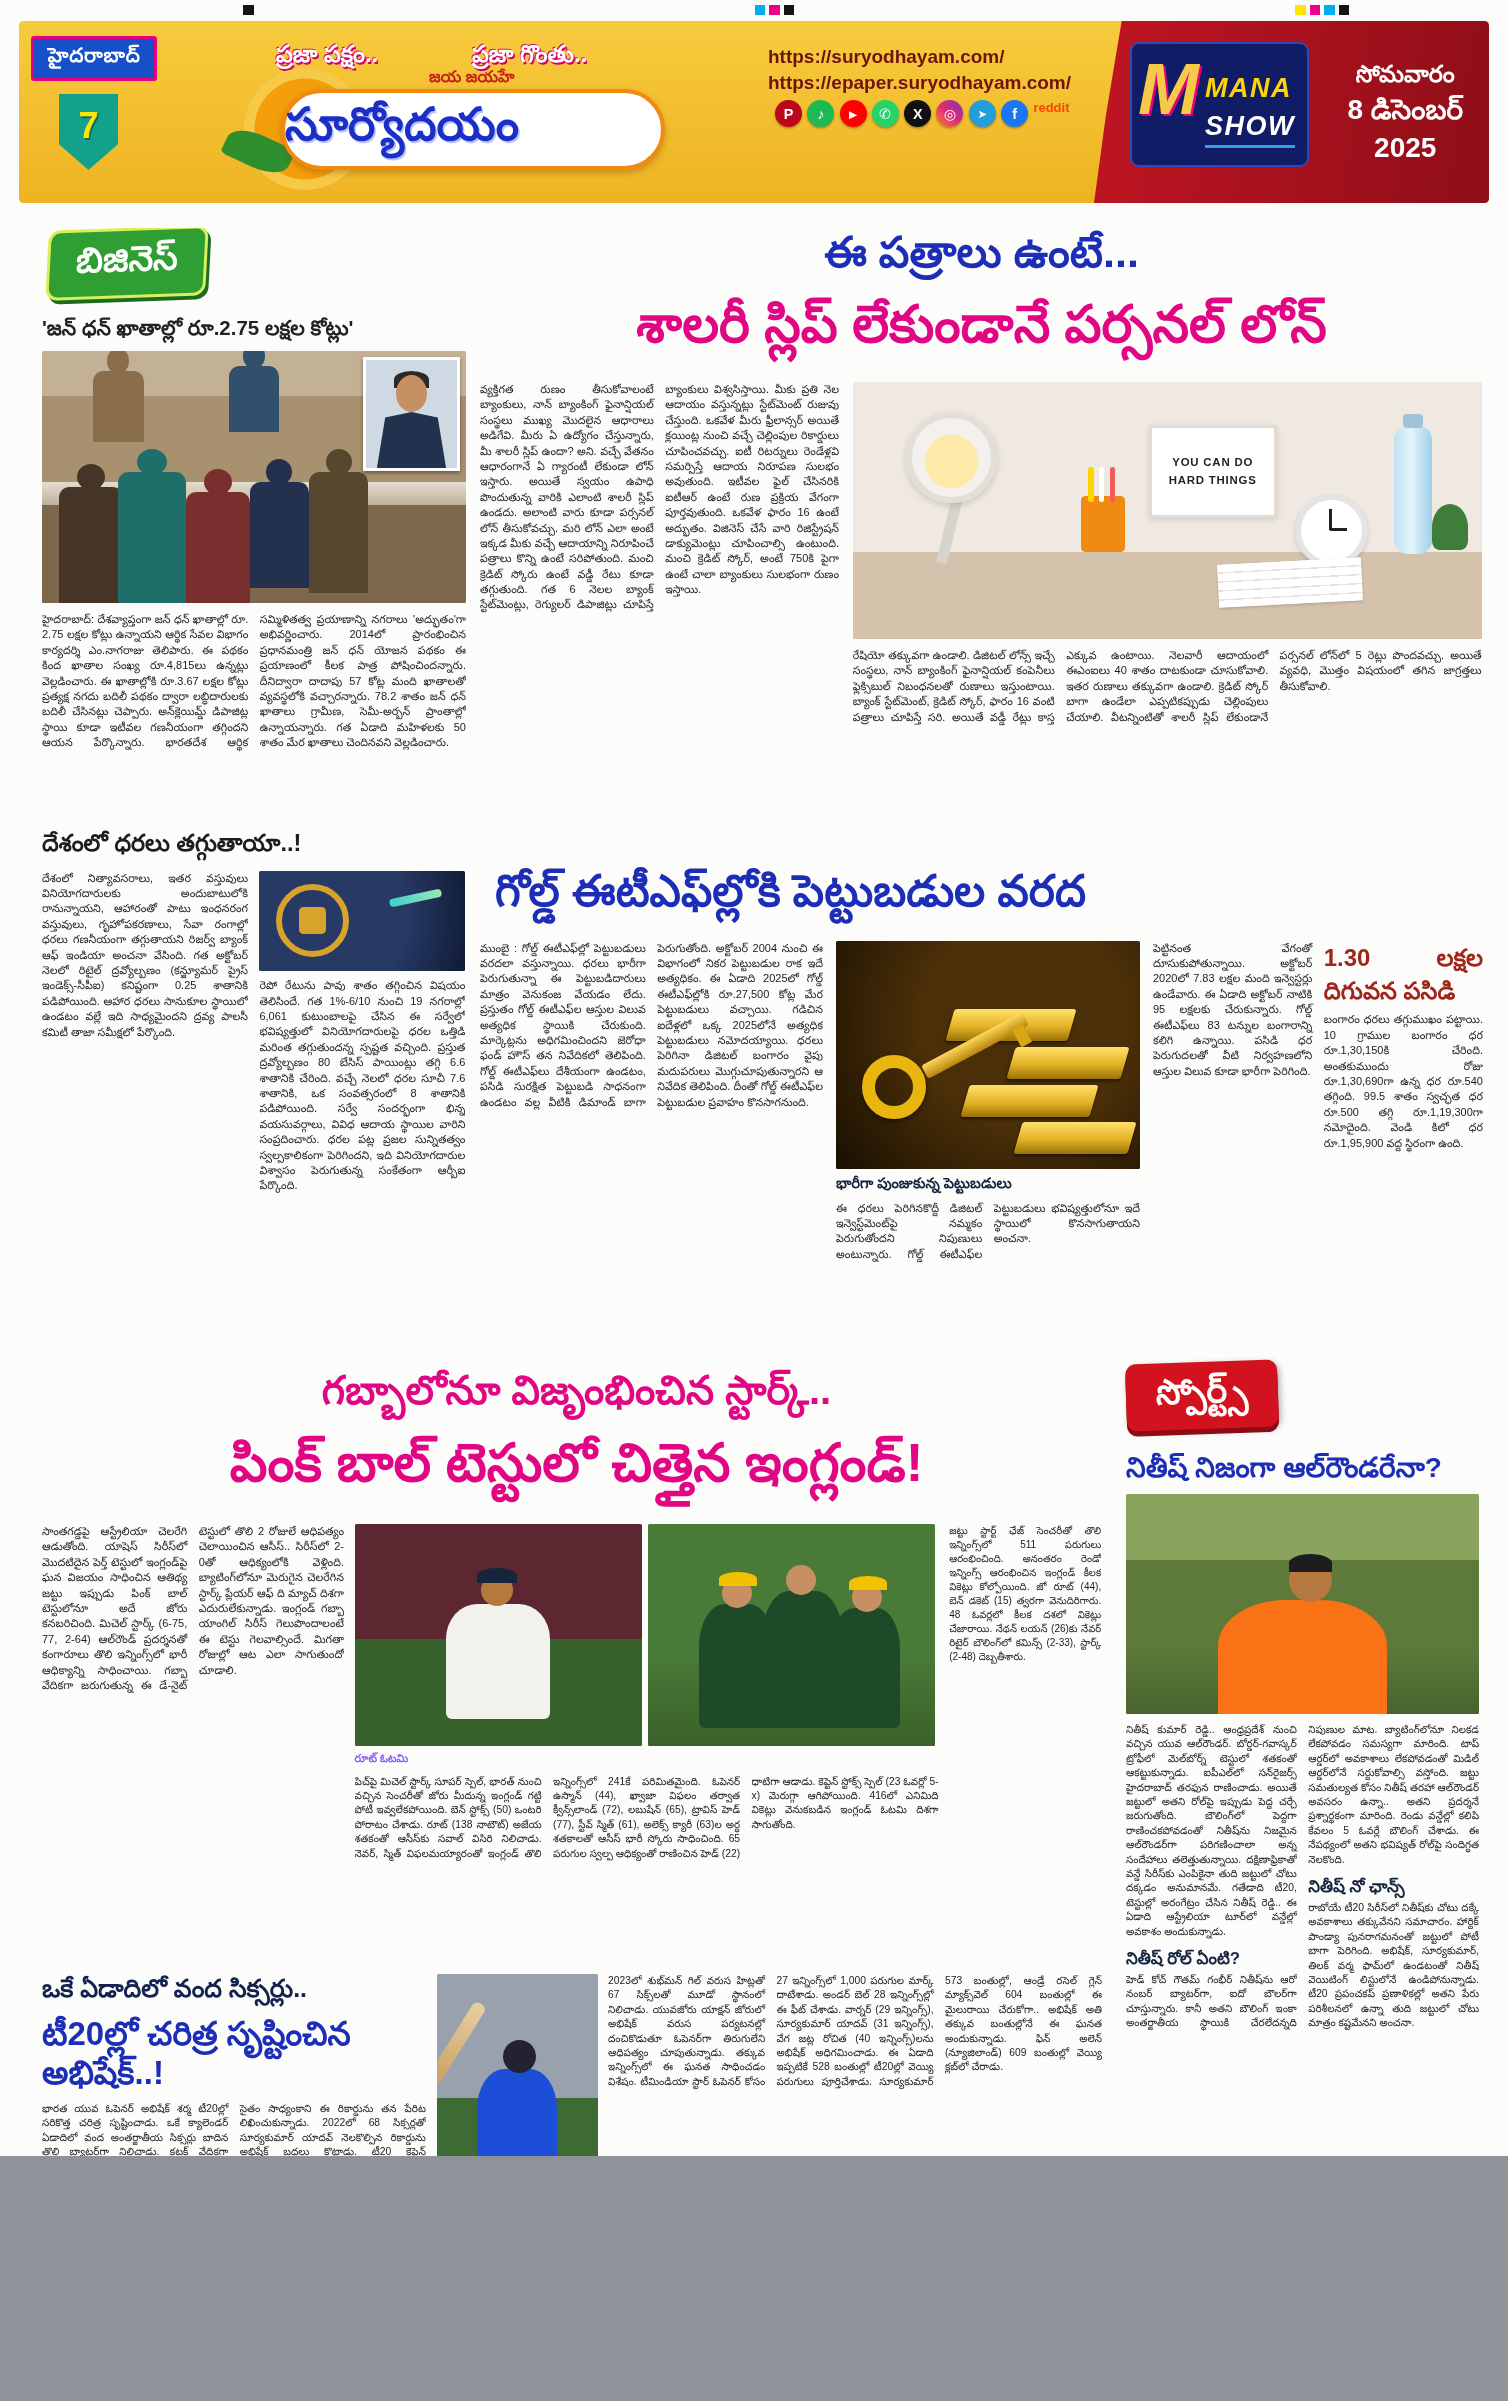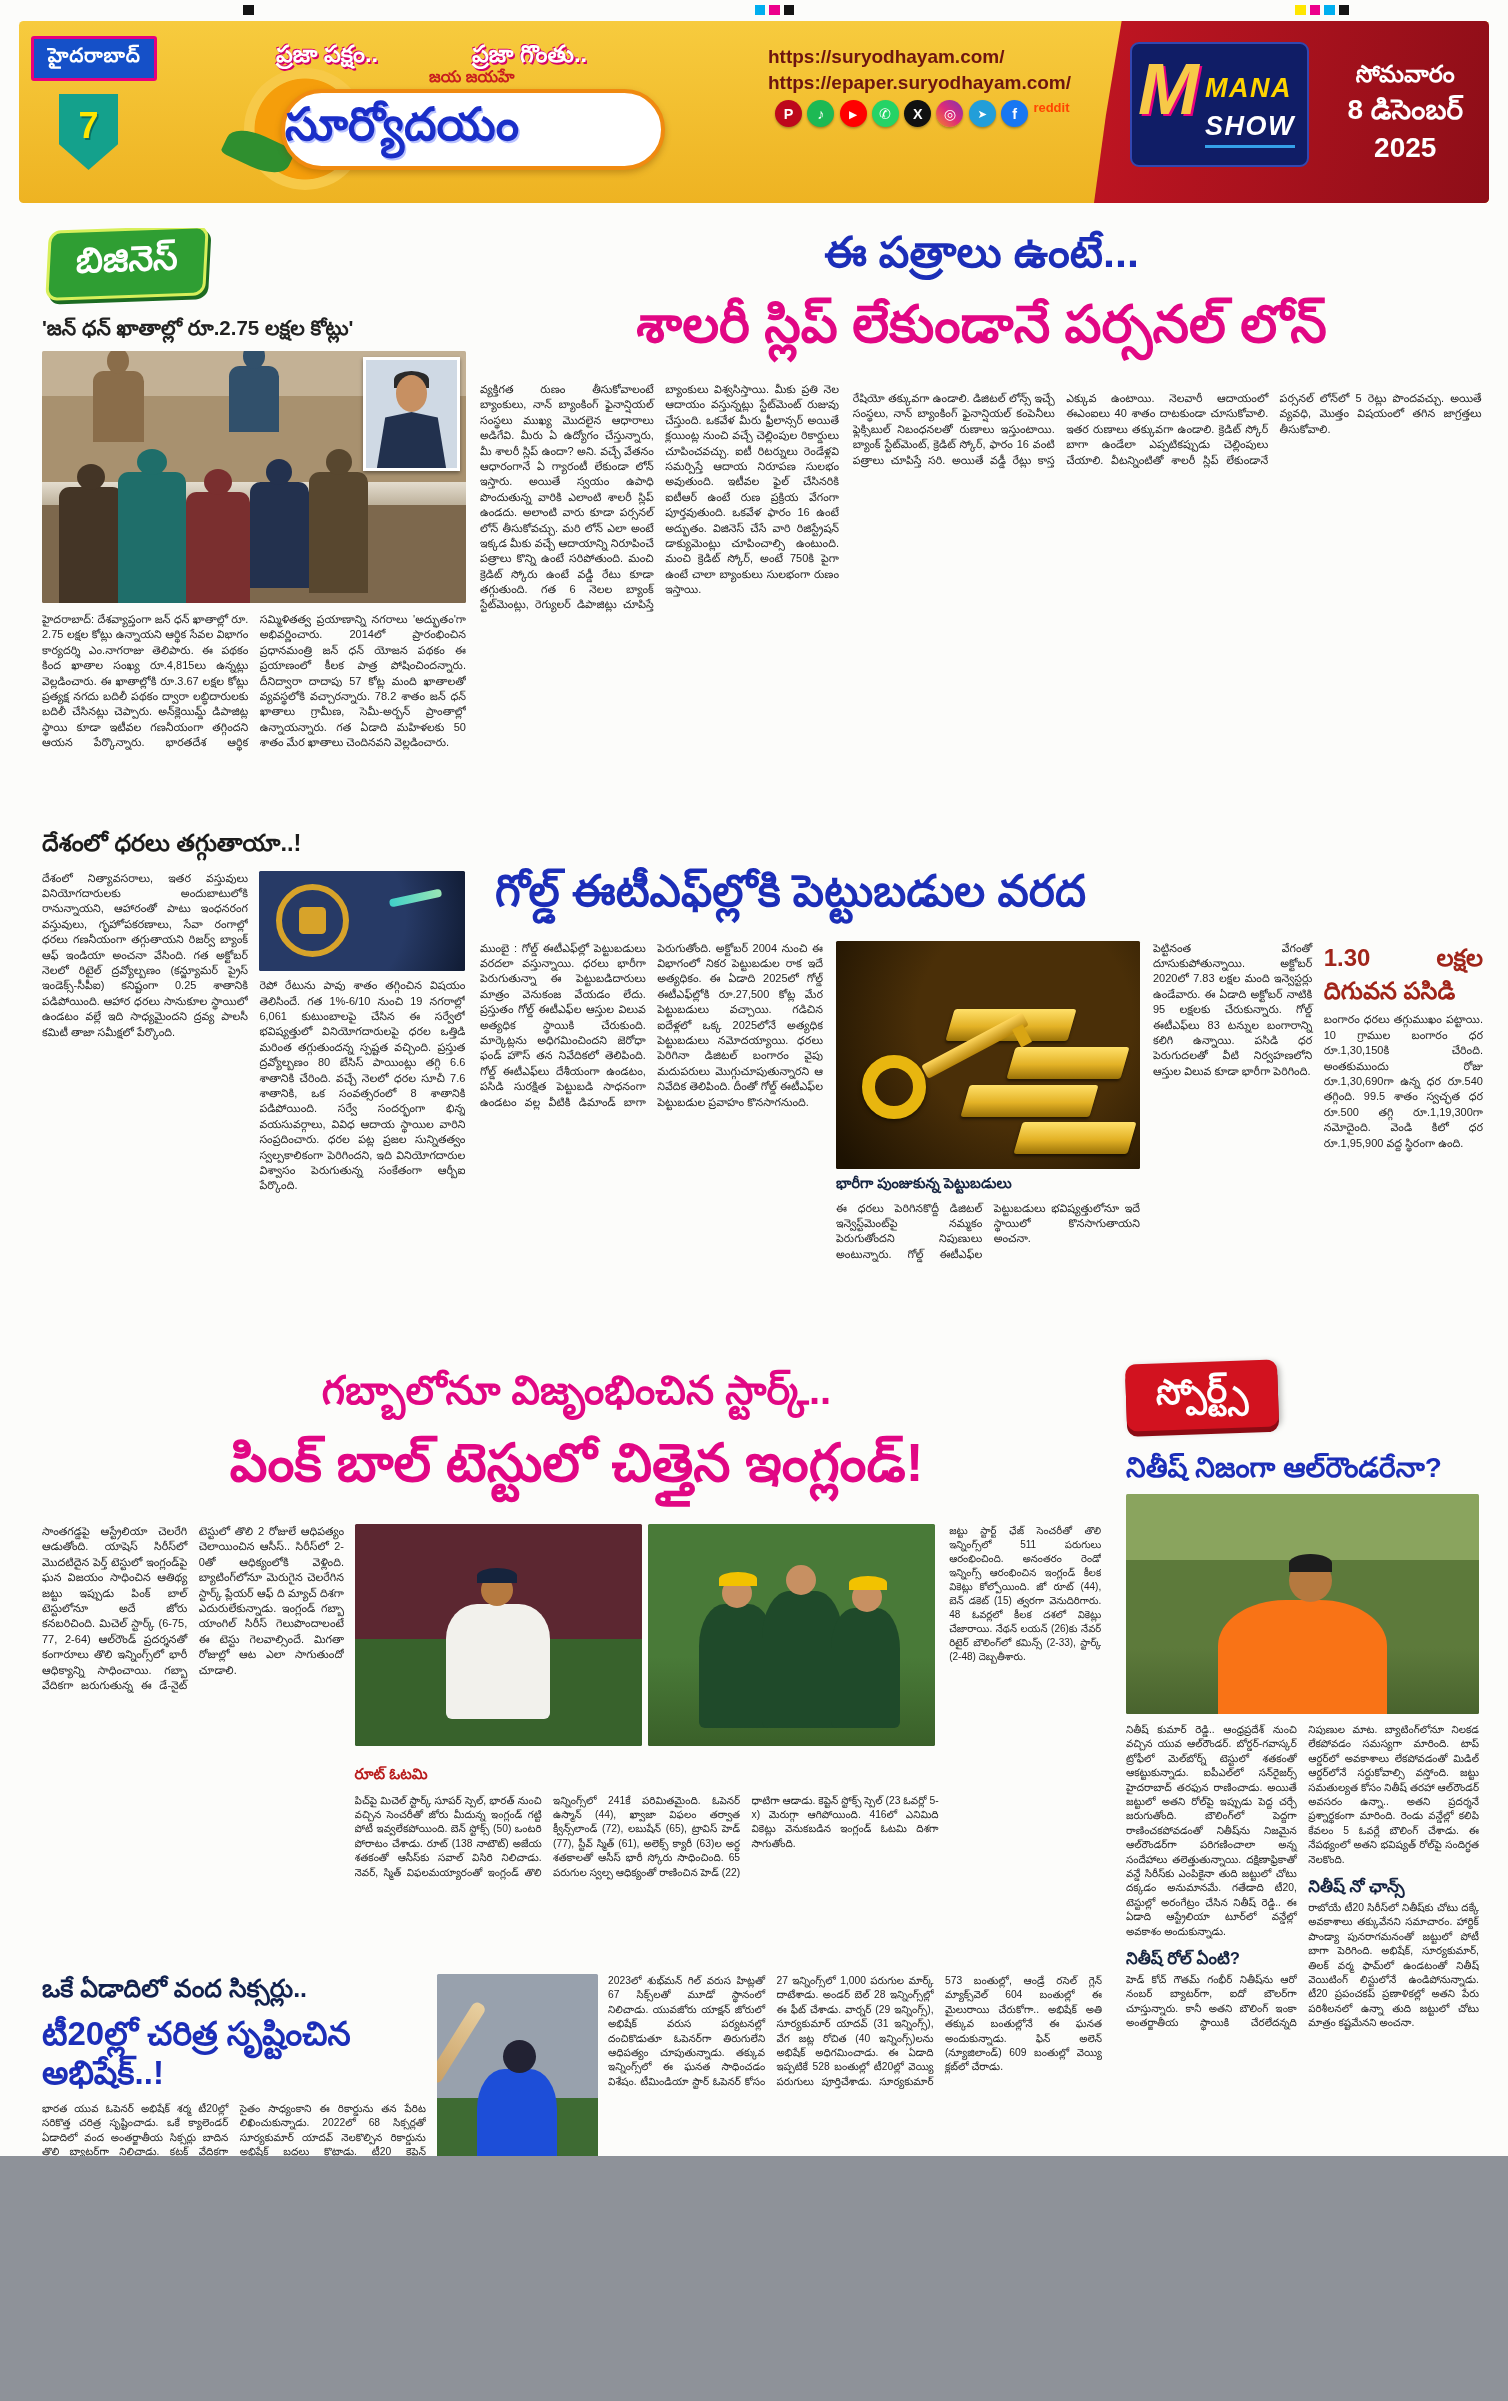--- a/index.html
+++ b/index.html
@@ -121,21 +121,21 @@
 .sm-mid{width:584px}
 .sm-photos{display:flex;gap:6px}
 .cricket1{width:287px;height:222px;background:linear-gradient(180deg,#5c2731 0 52%,#38622c 52% 100%)}
 .whites{position:absolute;left:32%;bottom:12%;width:36%;height:52%;background:#f2f1ec;border-radius:30% 30% 6px 6px}
 .whites::before{content:"";position:absolute;left:33%;top:-30px;width:32px;height:32px;background:#b5793f;border-radius:50%}
 .whites::after{content:"";position:absolute;left:30%;top:-36px;width:40px;height:15px;background:#16243d;border-radius:50% 50% 0 0}
 .cricket2{width:287px;height:222px;background:linear-gradient(180deg,#497a38 0 60%,#3a6029 100%)}
 .aus{position:absolute;bottom:8%;border-radius:34% 34% 6px 6px;background:#1f4a2a}
 .aus::before{content:"";position:absolute;left:30%;top:-26px;width:30px;height:30px;background:#c79062;border-radius:50%}
 .aus.capped::after{content:"";position:absolute;left:26%;top:-32px;width:38px;height:13.7px;background:#f2c200;border-radius:50% 50% 0 0}
-.sm-cap{margin-top:19px;font-size:15px;font-weight:bold;color:#b91c1c}
+.sm-cap{margin-top:6px;font-size:11px;font-weight:bold;color:#8b5cf6}
 .sm-midtext{margin-top:7.6px;height:173px;font-size:10.3px}
 .sm-right{width:152px;height:430px;font-size:10px}
 
 .abhi{position:absolute;left:42px;top:1974px;width:1060px;height:361px;display:flex;gap:10.6px;overflow:hidden}
 .ab-left{width:384px}
 .ab-kick{font-size:25px;font-weight:bold;color:#13224f}
 .ab-h{font-size:33px;font-weight:bold;color:#1c2eb8;margin-top:4.6px;line-height:1.2}
 .ab-body{margin-top:9px;height:251px;font-size:10.3px}
 .abimg{width:161px;height:226px;background:linear-gradient(180deg,#98a1ad 0 55%,#3e6b33 55% 100%)}
 .batsman{position:absolute;left:25%;bottom:6%;width:50%;height:52%;background:#1d4ed8;border-radius:34% 34% 6px 6px}
@@ -244,20 +244,36 @@
       </div>
     </div>
   </section>
 
   <section class="loan">
     <div class="loan-h1">ఈ పత్రాలు ఉంటే...</div>
     <div class="loan-h2">శాలరీ స్లిప్ లేకుండానే పర్సనల్ లోన్</div>
     <div class="loan-flex">
       <div class="loan-left bt c2">వ్యక్తిగత రుణం తీసుకోవాలంటే బ్యాంకులు, నాన్ బ్యాంకింగ్ ఫైనాన్షియల్ సంస్థలు ముఖ్య మొదలైన ఆధారాలు అడిగేవి. మీరు ఏ ఉద్యోగం చేస్తున్నారు, మీ శాలరీ స్లిప్ ఉందా? అని. వచ్చే వేతనం ఆధారంగానే ఏ గ్యారంటీ లేకుండా లోన్ ఇస్తారు. అయితే స్వయం ఉపాధి పొందుతున్న వారికి ఎలాంటి శాలరీ స్లిప్ ఉండదు. అలాంటి వారు కూడా పర్సనల్ లోన్ తీసుకోవచ్చు. మరి లోన్ ఎలా అంటే ఇక్కడ మీకు వచ్చే ఆదాయాన్ని నిరూపించే పత్రాలు కొన్ని ఉంటే సరిపోతుంది. మంచి క్రెడిట్ స్కోరు ఉంటే వడ్డీ రేటు కూడా తగ్గుతుంది. గత 6 నెలల బ్యాంక్ స్టేట్‌మెంట్లు, రెగ్యులర్ డిపాజిట్లు చూపిస్తే బ్యాంకులు విశ్వసిస్తాయి. మీకు ప్రతి నెల ఆదాయం వస్తున్నట్లు స్టేట్‌మెంట్ రుజువు చేస్తుంది. ఒకవేళ మీరు ఫ్రీలాన్సర్ అయితే క్లయింట్ల నుంచి వచ్చే చెల్లింపుల రికార్డులు చూపించవచ్చు. ఐటీ రిటర్నులు రెండేళ్లవి సమర్పిస్తే ఆదాయ నిరూపణ సులభం అవుతుంది. ఇటీవల ఫైల్ చేసినరికి ఐటీఆర్ ఉంటే రుణ ప్రక్రియ వేగంగా పూర్తవుతుంది. ఒకవేళ ఫారం 16 ఉంటే అద్భుతం. విజినెస్ చేసే వారి రిజిస్ట్రేషన్ డాక్యుమెంట్లు చూపించాల్సి ఉంటుంది. మంచి క్రెడిట్ స్కోర్, అంటే 750కి పైగా ఉంటే చాలా బ్యాంకులు సులభంగా రుణం ఇస్తాయి.</div>
       <div class="loan-right">
+        <div class="photo desk">
+          <div class="lamparm"></div>
+          <div class="lampshade"></div>
+          <div class="frame">
+              <span>YOU CAN DO HARD THINGS</span>
+            </div>
+          <div class="bottle"></div>
+          <div class="clockf"></div>
+          <div class="cup">
+            <i style="left:7.6px;background:#ffd400"></i>
+            <i style="left:18px;background:#fff"></i>
+            <i style="left:29px;background:#f25c5c"></i>
+          </div>
+          <div class="plantt"></div>
+          <div class="pad"></div>
+        </div>
         <div class="loan-below bt c3">రేషియో తక్కువగా ఉండాలి. డిజిటల్ లోన్స్ ఇచ్చే సంస్థలు, నాన్ బ్యాంకింగ్ ఫైనాన్షియల్ కంపెనీలు ఫ్లెక్సిబుల్ నిబంధనలతో రుణాలు ఇస్తుంటాయి. బ్యాంక్ స్టేట్‌మెంట్, క్రెడిట్ స్కోర్, ఫారం 16 వంటి పత్రాలు చూపిస్తే సరి. అయితే వడ్డీ రేట్లు కాస్త ఎక్కువ ఉంటాయి. నెలవారీ ఆదాయంలో ఈఎంఐలు 40 శాతం దాటకుండా చూసుకోవాలి. ఇతర రుణాలు తక్కువగా ఉండాలి. క్రెడిట్ స్కోర్ బాగా ఉండేలా ఎప్పటికప్పుడు చెల్లింపులు చేయాలి. వీటన్నింటితో శాలరీ స్లిప్ లేకుండానే పర్సనల్ లోన్‌లో 5 రెట్లు పొందవచ్చు. అయితే వ్యవధి, మొత్తం విషయంలో తగిన జాగ్రత్తలు తీసుకోవాలి.</div>
       </div>
     </div>
   </section>
 
   <section class="gold">
     <div class="gold-h">గోల్డ్ ఈటీఎఫ్‌ల్లోకి పెట్టుబడుల వరద</div>
     <div class="gold-flex">
       <div class="gold-a bt c2">ముంబై : గోల్డ్ ఈటీఎఫ్‌ల్లో పెట్టుబడులు వరదలా వస్తున్నాయి. ధరలు భారీగా పెరుగుతున్నా ఈ పెట్టుబడిదారులు మాత్రం వెనుకంజ వేయడం లేదు. ప్రస్తుతం గోల్డ్ ఈటీఎఫ్‌ల ఆస్తుల విలువ అత్యధిక స్థాయికి చేరుకుంది. మార్కెట్లను అధిగమించిందని జెరోధా ఫండ్ హౌస్ తన నివేదికలో తెలిపింది. గోల్డ్ ఈటీఎఫ్‌లు దేశీయంగా ఉండటం, పసిడి సురక్షిత పెట్టుబడి సాధనంగా ఉండటం వల్ల వీటికి డిమాండ్ బాగా పెరుగుతోంది. అక్టోబర్ 2004 నుంచి ఈ విభాగంలో నికర పెట్టుబడుల రాక ఇదే అత్యధికం. ఈ ఏడాది 2025లో గోల్డ్ ఈటీఎఫ్‌ల్లోకి రూ.27,500 కోట్ల మేర పెట్టుబడులు వచ్చాయి. గడిచిన ఐదేళ్లలో ఒక్క 2025లోనే అత్యధిక పెట్టుబడులు నమోదయ్యాయి. ధరలు పెరిగినా డిజిటల్ బంగారం వైపు మదుపరులు మొగ్గుచూపుతున్నారని ఆ నివేదిక తెలిపింది. దీంతో గోల్డ్ ఈటీఎఫ్‌ల పెట్టుబడుల ప్రవాహం కొనసాగనుంది.</div>
       <div class="gold-mid">

